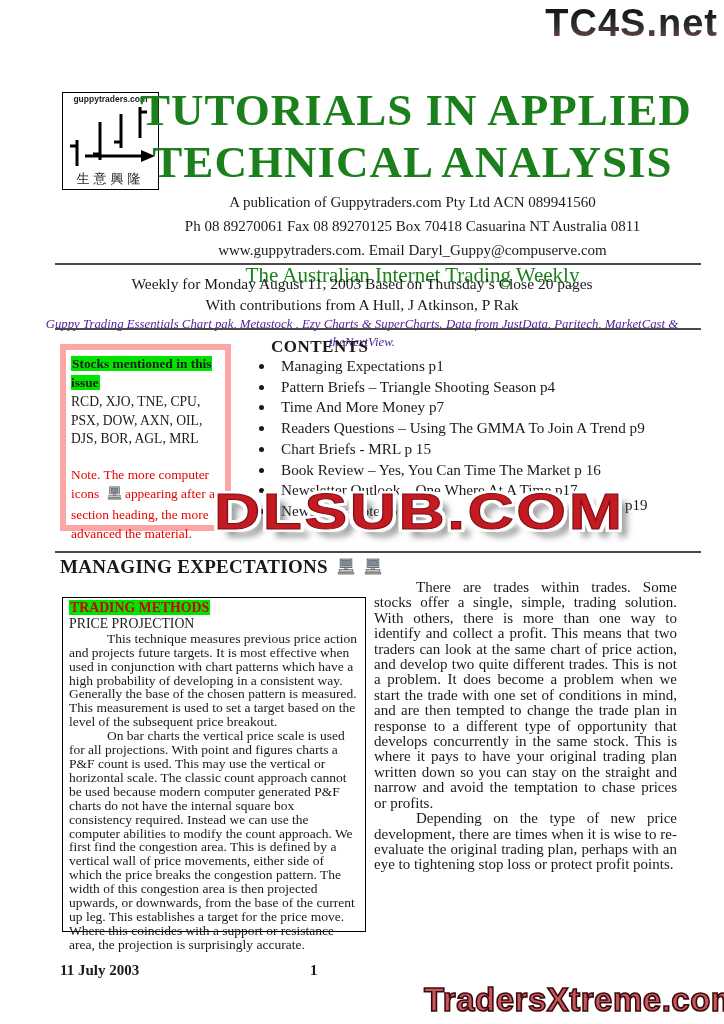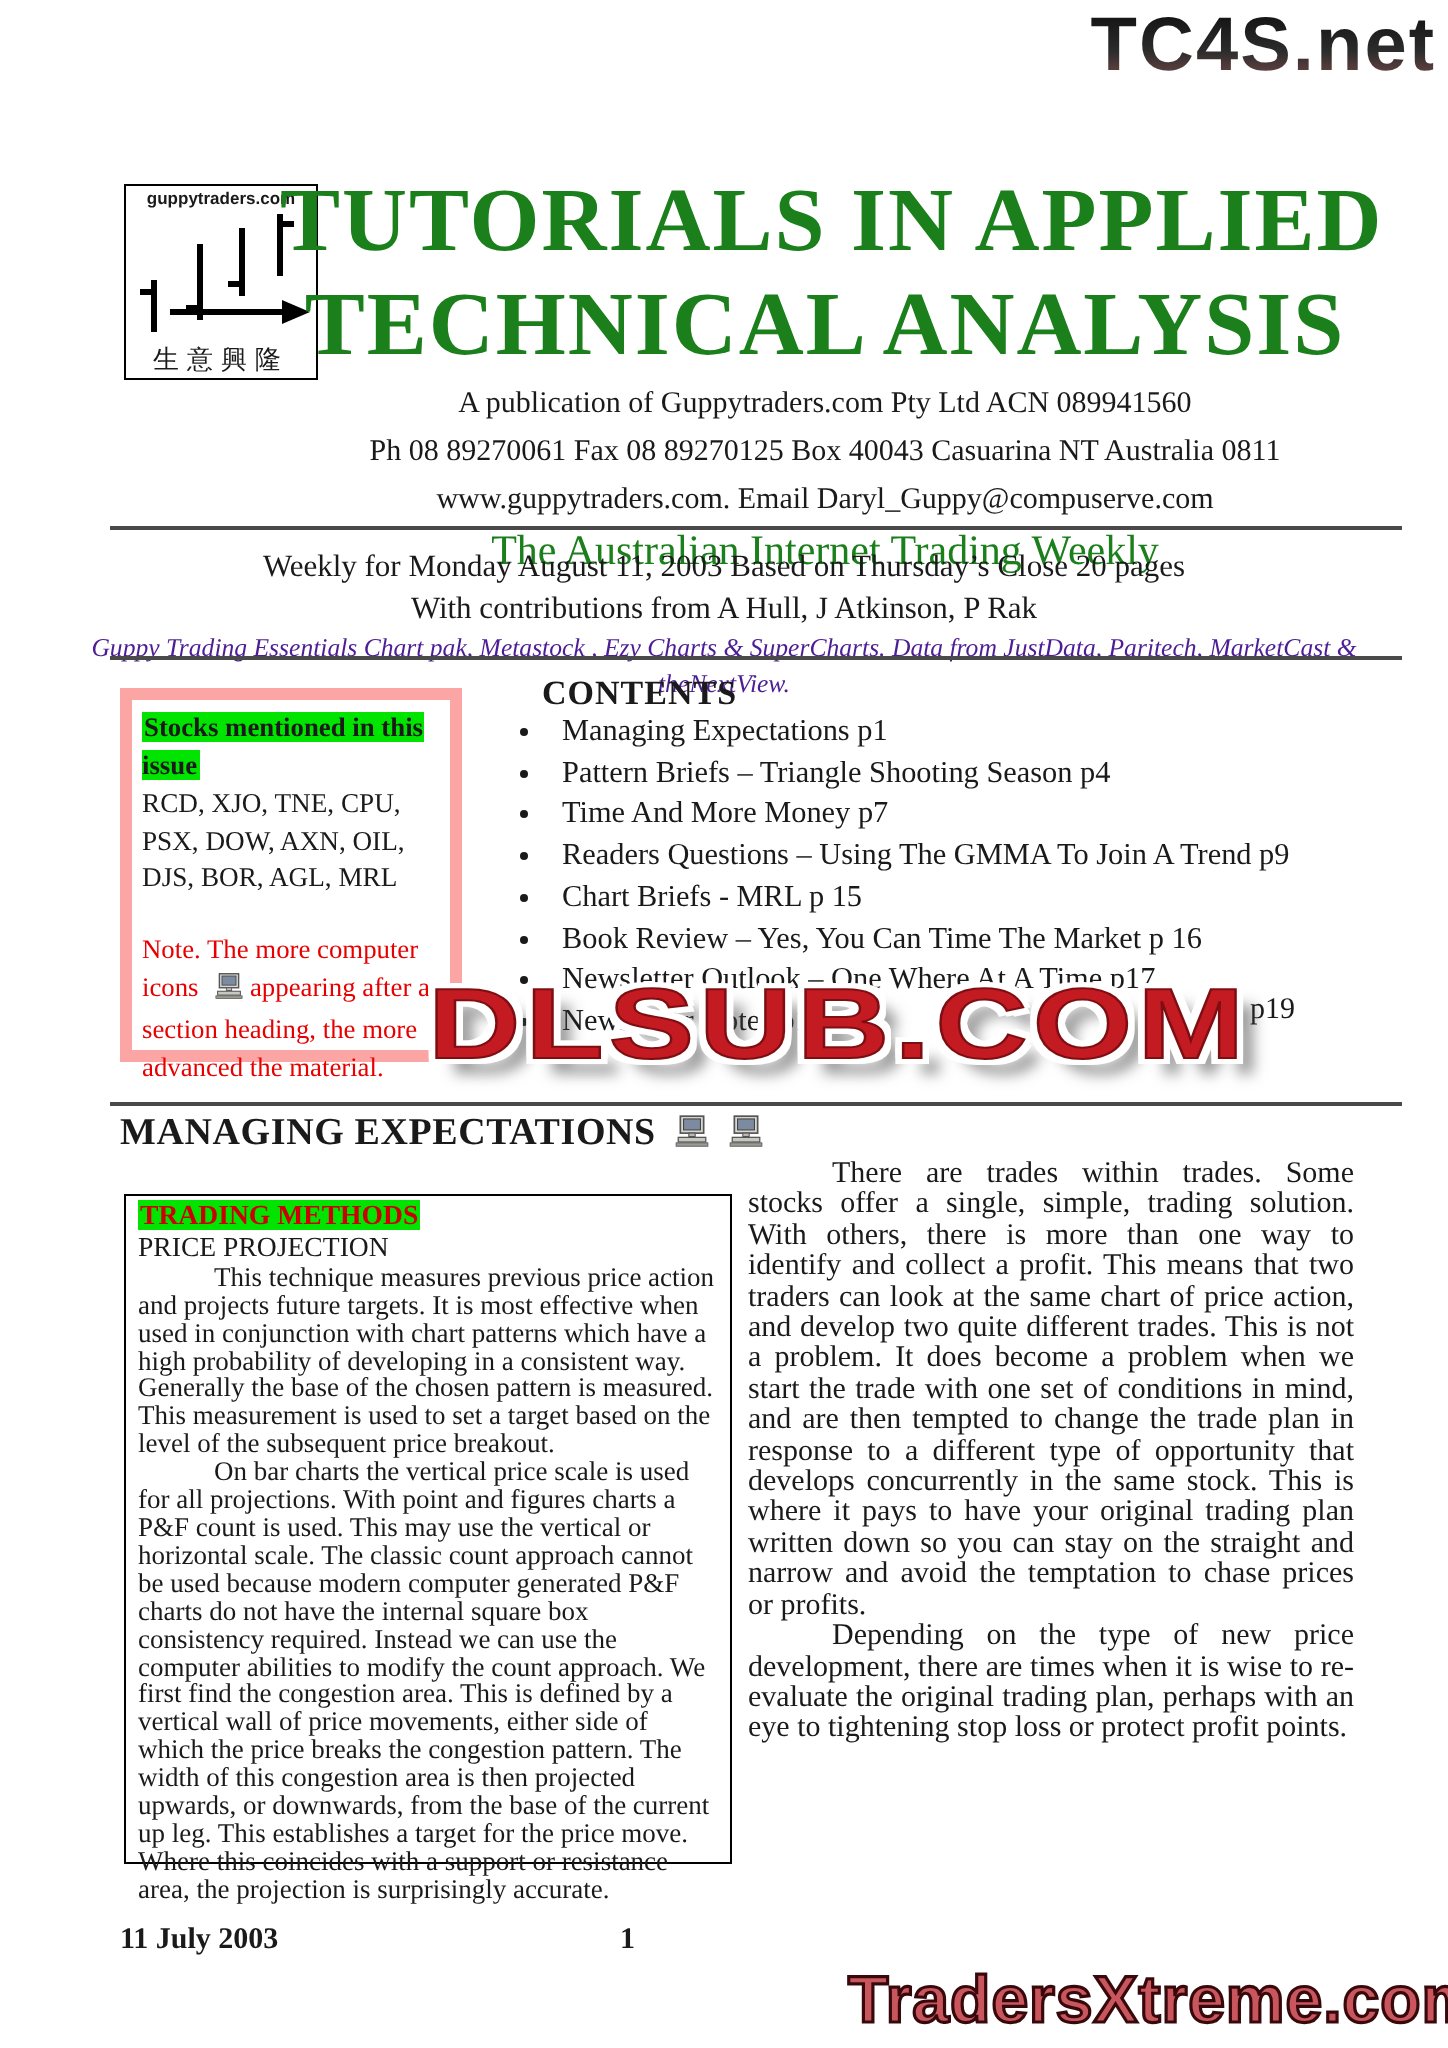--- a/index.html
+++ b/index.html
@@ -98,21 +98,21 @@
         <polygon points="74,46 88,52 74,58" fill="#000"></polygon>
       </svg>
     </span>
     <div class="logo-cn">生意興隆</div>
   </div>
 
   <div class="head-block">
     <div class="title">TUTORIALS IN APPLIED</div>
     <div class="title">TECHNICAL ANALYSIS</div>
     <div class="publine">A publication of Guppytraders.com Pty Ltd ACN 089941560</div>
-    <div class="publine">Ph 08 89270061  Fax 08 89270125  Box 40043 Casuarina NT Australia  0811</div>
+    <div class="publine">Ph 08 89270061  Fax 08 89270125  Box 70418 Casuarina NT Australia  0811</div>
     <div class="publine">www.guppytraders.com.   Email  Daryl_Guppy@compuserve.com</div>
     <div class="tagline">The Australian Internet Trading Weekly</div>
   </div>
 
   <div class="rule" style="top:263px"></div>
 
   <div class="weekly">
     <div class="l1">Weekly for Monday August 11, 2003 Based on Thursday’s Close 20  pages</div>
     <div class="l2">With contributions from  A Hull, J Atkinson,  P Rak</div>
     <div class="l3">Guppy Trading Essentials Chart pak, Metastock , Ezy Charts &amp; SuperCharts. Data from JustData, Paritech, MarketCast &amp; theNextView.</div>

